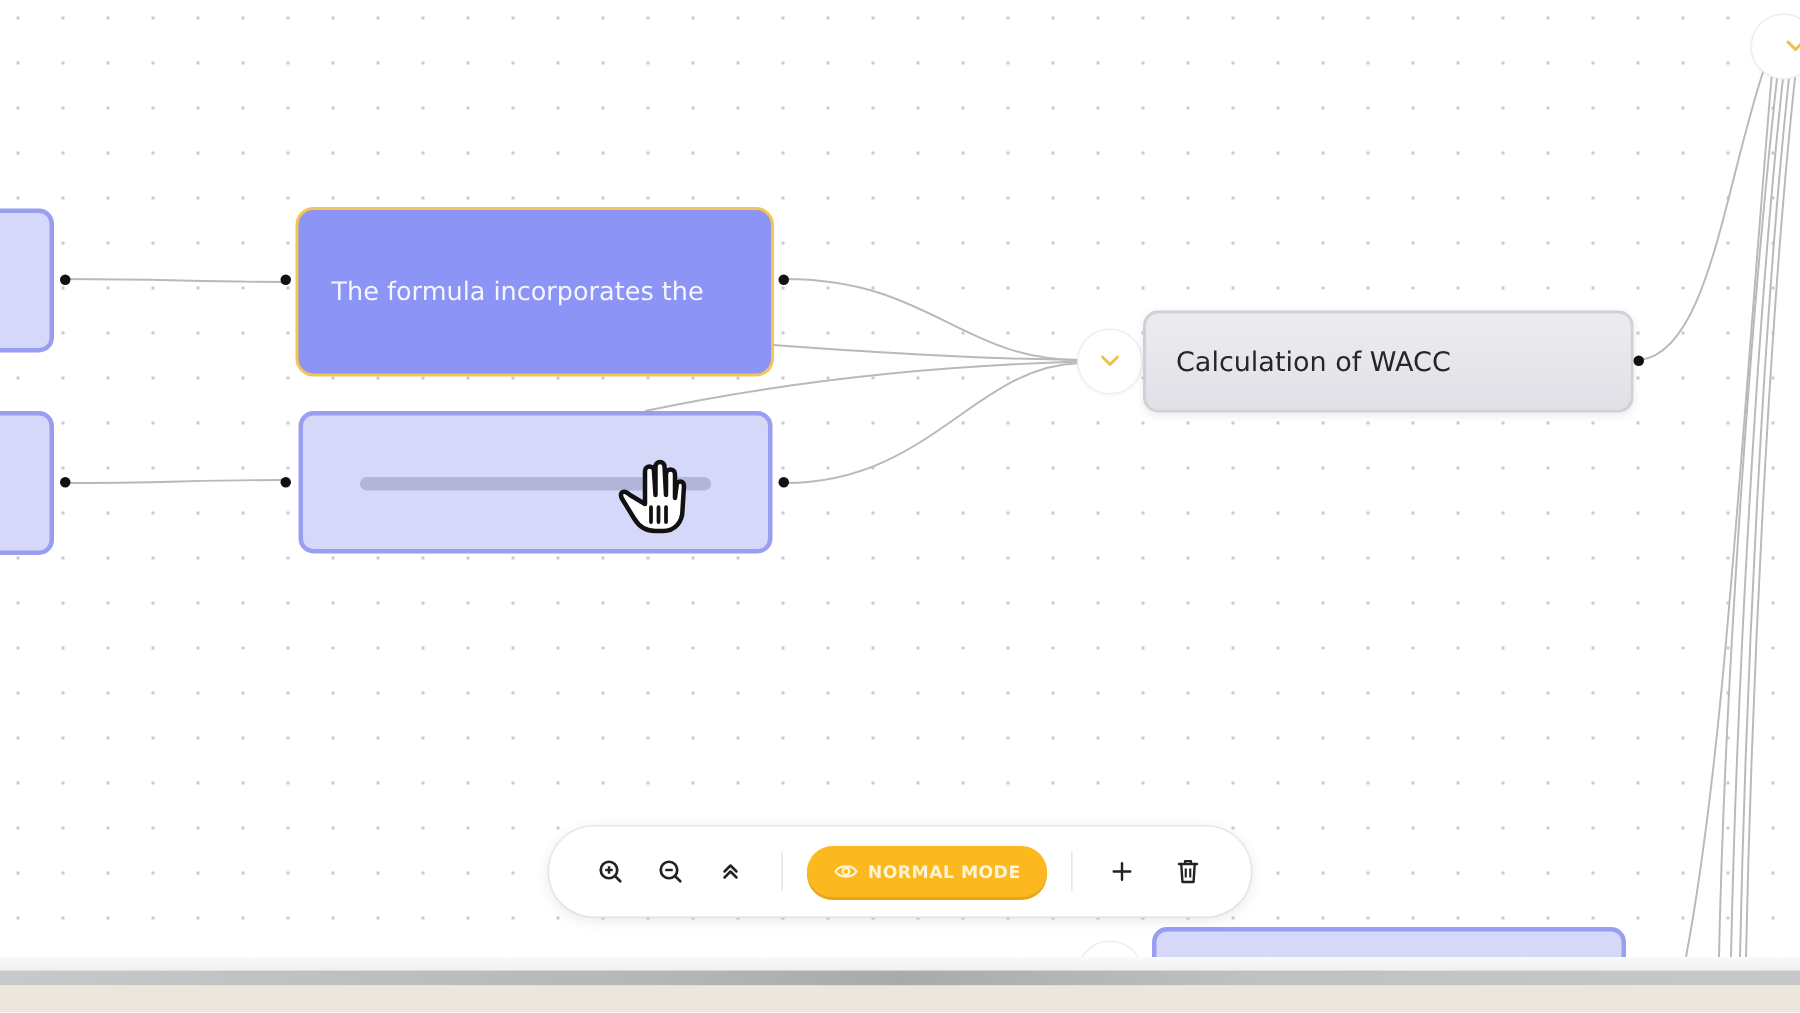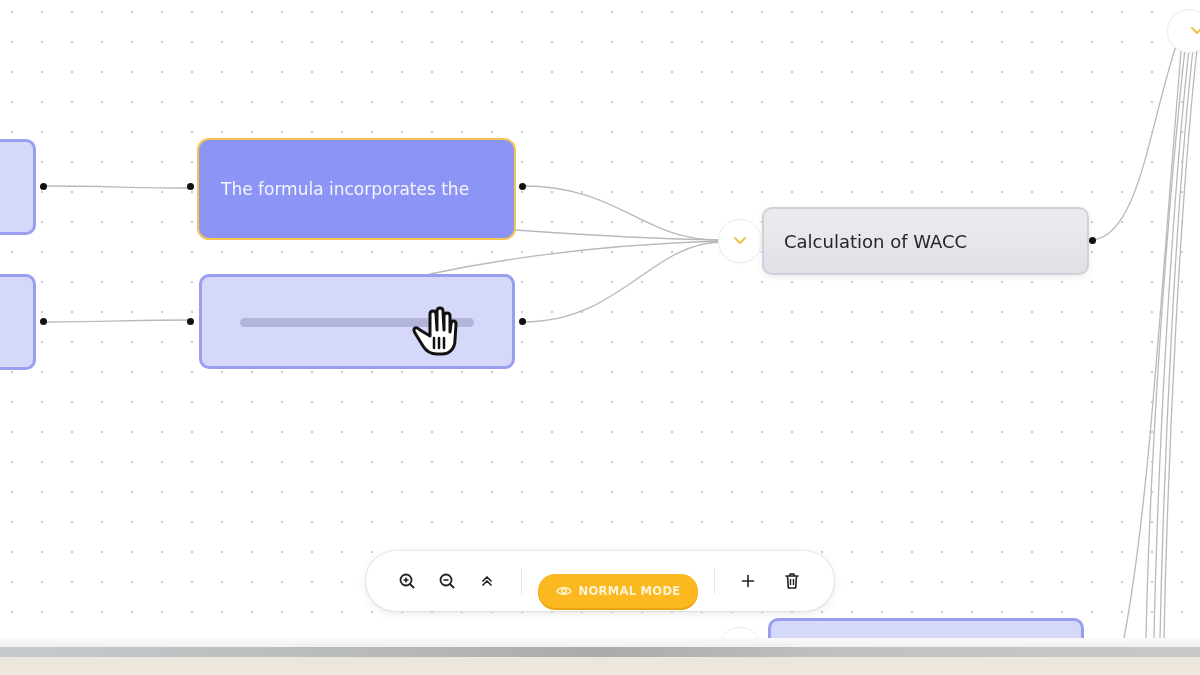--- a/index.html
+++ b/index.html
@@ -80,21 +80,20 @@
     .tb-sep {
       position: absolute; top: 17px; width: 1px; height: 26px; background: #e6e6e6;
     }
     .mode-btn {
       position: absolute; left: 172px; top: 13px; width: 160px; height: 34px;
       border-radius: 17px; background: #fbb81f;
       box-shadow: 0 2px 0 #e9a514;
       display: flex; align-items: center; justify-content: center; gap: 7px;
       color: #fff3d6; font-size: 11.5px; font-weight: bold; letter-spacing: 0.3px;
       font-family: "DejaVu Sans", sans-serif;
-      margin-top: 10px;
     }
 
     .bottom-strip-1 {
       position: absolute; left: 0; top: 638px; width: 1200px; height: 9px;
       background: linear-gradient(180deg, #fafafa, #f0f0f0);
     }
     .bottom-strip-2 {
       position: absolute; left: 0; top: 647px; width: 1200px; height: 10px;
       background: linear-gradient(90deg, #c7cacc 0%, #b5b7b8 35%, #a9abab 50%, #bfc1c2 70%, #c6c8c9 100%);
     }
@@ -136,21 +135,21 @@
     <span></span>
   </div>
   <div class="handle" style="left:40px; top:183px;"></div>
 
   <div class="node node-lavender" style="left:-20px; top:274px; width:56px; height:96px;">
     <span></span>
   </div>
   <div class="handle" style="left:40px; top:318px;"></div>
 
   <div class="handle" style="left:187px; top:183px;"></div>
-  <div class="node node-selected" style="left:199px; top:140px; width:315px; height:98px;">
+  <div class="node node-selected" style="left:199px; top:140px; width:315px; height:109px;">
     <div class="node-text">
       <div>The formula incorporates the</div>
     </div>
   </div>
   <div class="handle" style="left:519px; top:183px;"></div>
 
   <div class="handle" style="left:187px; top:318px;"></div>
   <div class="node node-lavender" style="left:199px; top:274px; width:316px; height:95px;">
     <div class="text-placeholder-bar"></div>
     <span></span>

